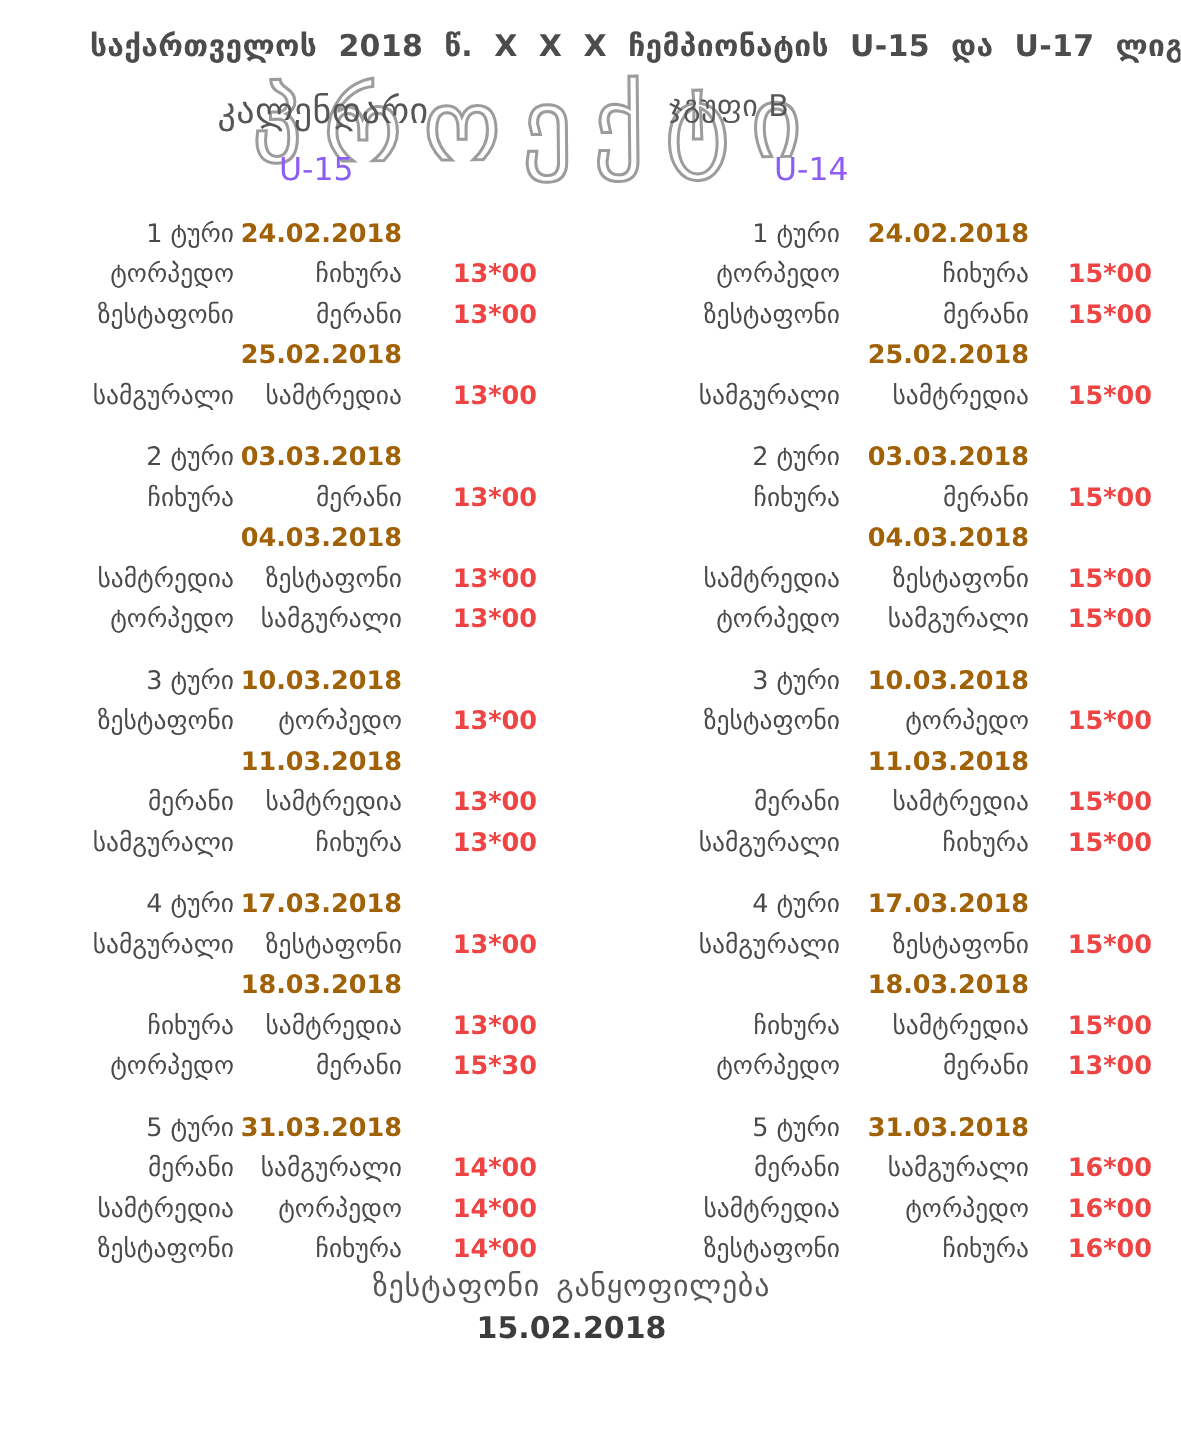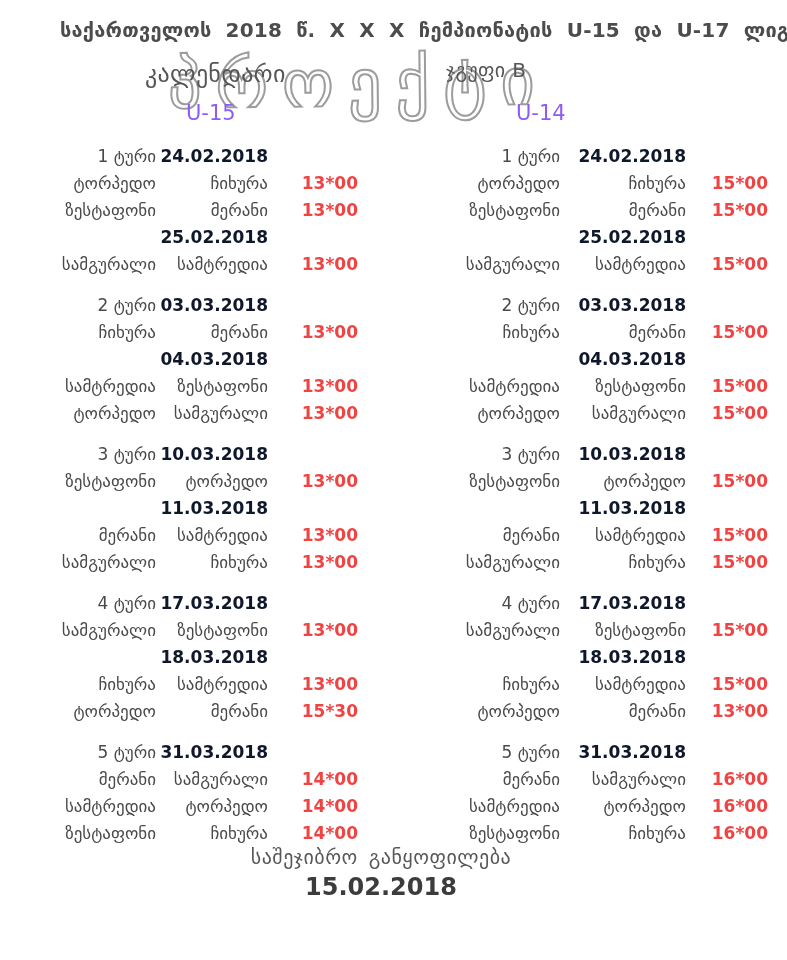--- a/index.html
+++ b/index.html
@@ -41,31 +41,31 @@
   .col-left{left:38px;width:320px;}
   .col-right{left:428px;width:340px;}
   .round-block{margin-bottom:14px;text-align:right;}
   .srow{
     display:grid;grid-template-columns:118px 112px 1fr;
     height:27px;align-items:center;font-size:17px;white-space:nowrap;
   }
   .col-right .srow{grid-template-columns:132px 126px 1fr;}
   .srow .c1,.srow .c2{color:#4a4a4a;}
   .srow .c3{font-weight:bold;color:#ef4444;}
-  .round-header .c2,.date-row .c2{font-weight:bold;color:#0f172a;}
+  .round-header .c2,.date-row .c2{font-weight:bold;color:#a16207;}
 
   
   .footer{
     position:absolute;left:0;top:845px;width:762px;text-align:center;z-index:2;
   }
   .footer-dept{
     font-size:20px;color:#585858;letter-spacing:0.5px;word-spacing:4px;
   }
   .footer-date{
-    margin-top:4px;font-size:24px;font-weight:bold;color:#3c3c3c;
+    margin-top:4px;font-size:20px;font-weight:bold;color:#3c3c3c;
   }
 </style>
 </head>
 <body>
 
 <div class="page">
 
   <div class="title1">საქართველოს 2018 წ. X X X ჩემპიონატის U-15 და U-17 ლიგის</div>
 
   <div class="watermark">პროექტი</div>
@@ -335,17 +335,17 @@
         </div>
         <div class="srow match-row">
           <span class="c1">ზესტაფონი</span>
           <span class="c2">ჩიხურა</span>
           <span class="c3">16*00</span>
         </div>
       </div>
     </div>
 
   <div class="footer">
-    <div class="footer-dept">საშეჯიბრო განყოფილება</div>
+    <div class="footer-dept">ზესტაფონი განყოფილება</div>
     <div class="footer-date">15.02.2018</div>
   </div>
 
 </div>
 
 </body></html>

